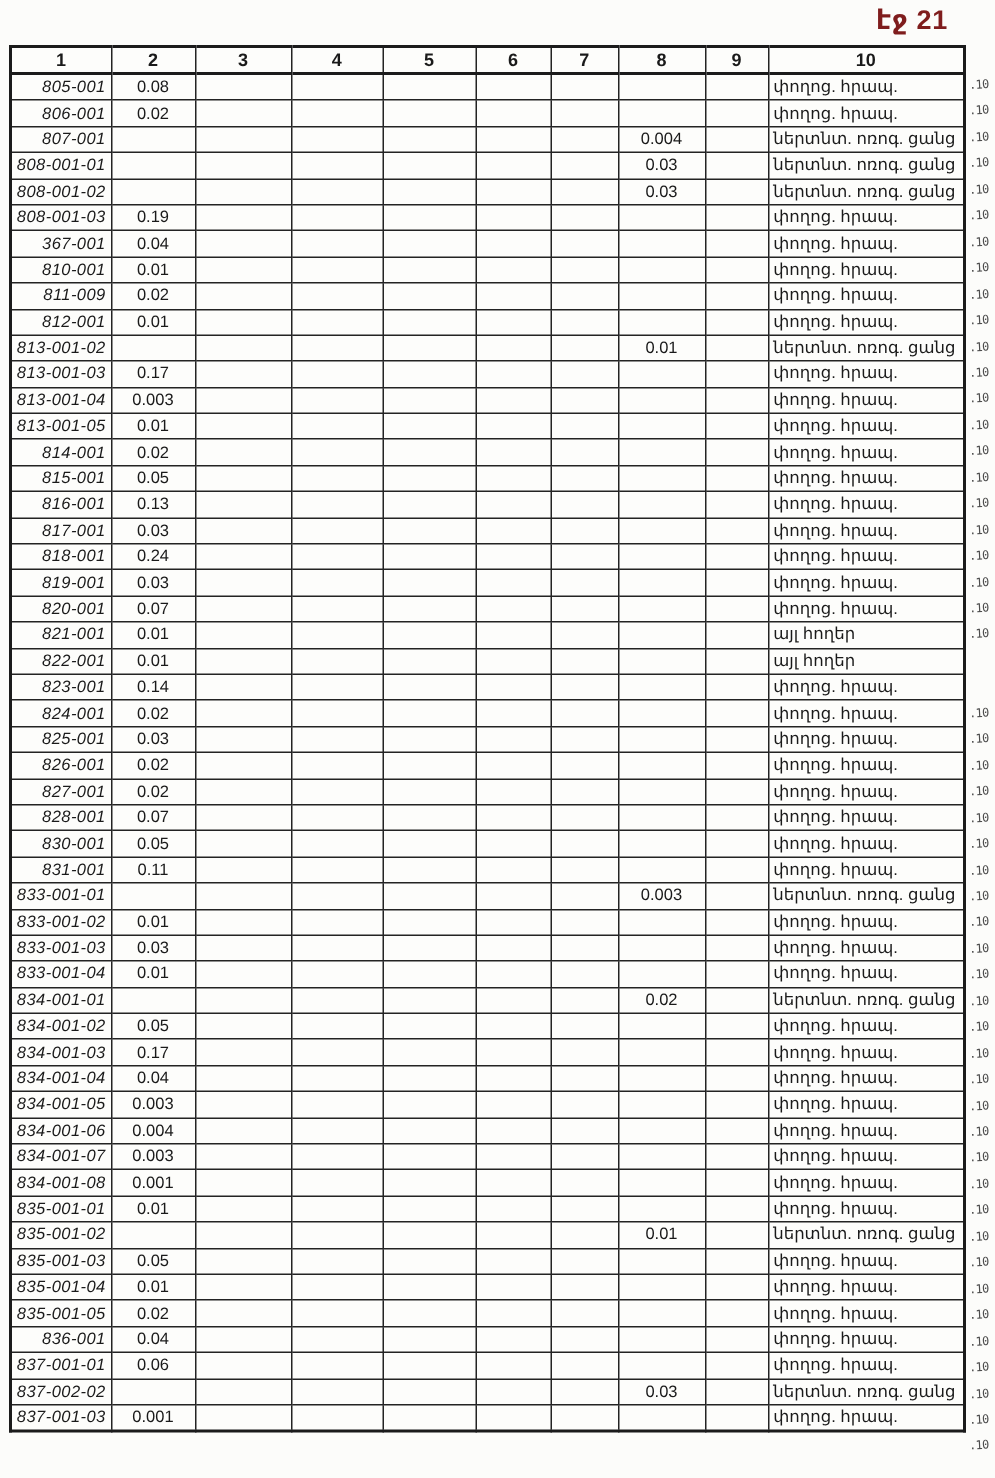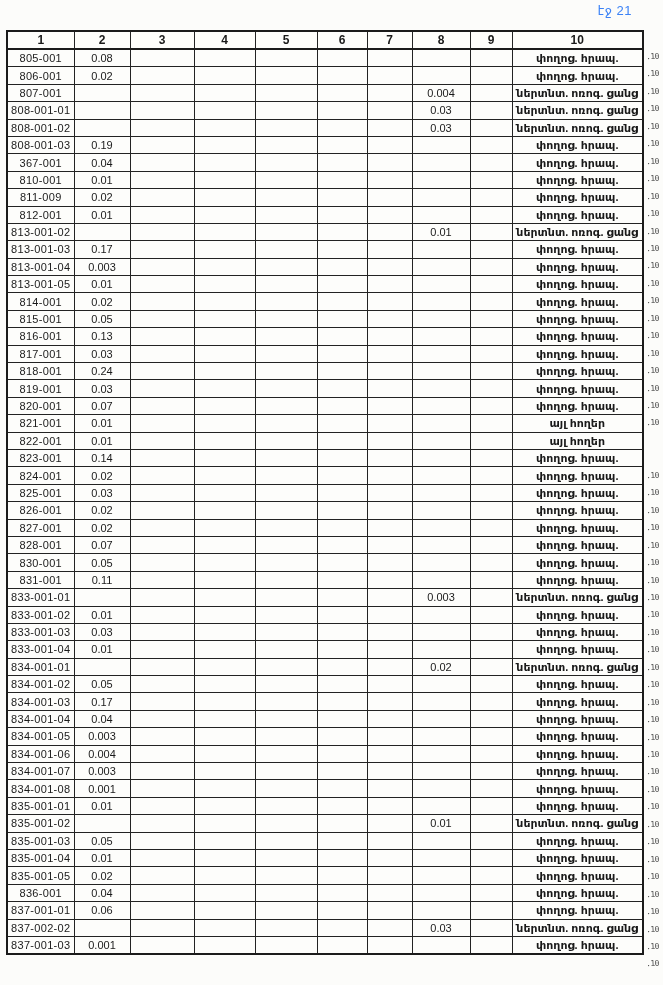--- a/index.html
+++ b/index.html
@@ -12,24 +12,24 @@
     height: 985px;
     background: #fcfcfa;
     color: #161616;
     font-family: "Liberation Sans", "DejaVu Sans", sans-serif;
     overflow: hidden;
   }
   .page-label {
     position: absolute;
     top: 3px;
     right: 31px;
-    font-size: 13px;
-    font-weight: normal;
+    font-size: 18px;
+    font-weight: bold;
     letter-spacing: 0.5px;
-    color: #3b82f6;
+    color: #7f1d1d;
   }
   table.doc-table {
     position: absolute;
     left: 6px;
     top: 30px;
     border-collapse: collapse;
     table-layout: fixed;
     border: 2px solid #1b1b1b;
     background: #fdfdfb;
   }
@@ -46,23 +46,23 @@
     text-align: center;
     font-weight: bold;
     font-size: 12px;
     border-top: 2px solid #1b1b1b;
     border-bottom: 2px solid #1b1b1b;
   }
   .doc-table tbody td {
     height: 16.4px;
     line-height: 16px;
   }
-  .doc-table td.c-id   { text-align: center;  letter-spacing: 0.3px; }
+  .doc-table td.c-id   { text-align: right;  letter-spacing: 0.3px; font-style: italic; }
   .doc-table td.c-val  { text-align: center; }
-  .doc-table td.c-txt  { text-align: center; font-size: 11px; font-weight: bold; }
+  .doc-table td.c-txt  { text-align: left; font-size: 11px; }
   .marks {
     position: absolute;
     left: 646px;
     top: 0;
     width: 17px;
     height: 985px;
   }
   .marks .mark {
     position: absolute;
     left: 0;

